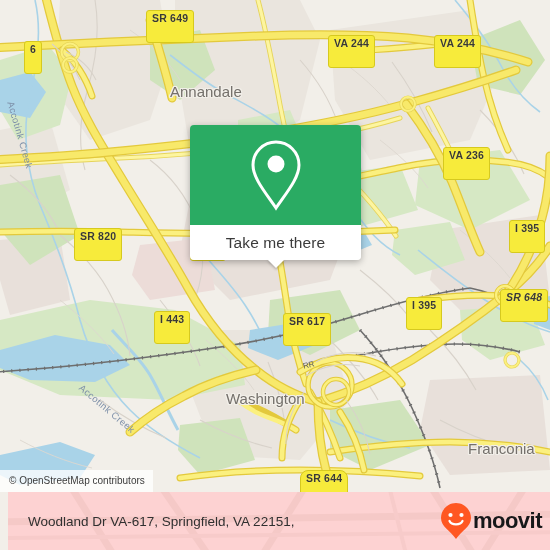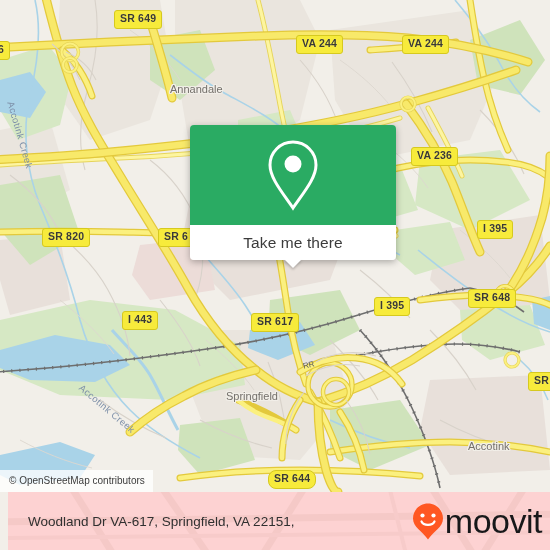--- a/index.html
+++ b/index.html
@@ -30,32 +30,33 @@
   
   .shield {
     position: absolute;
     background: #f7eb3b;
     border: 1.6px solid #d6c91f;
     border-radius: 3px;
     color: #3a3a32;
     font-size: 10.5px;
     font-weight: bold;
     letter-spacing: .2px;
-    padding: 1px 5px 4px 5px;
+    padding: 1px 5px 18px 5px;
     white-space: nowrap;
     line-height: 12px;
     font-family: "Liberation Sans", sans-serif;
     text-shadow: 0 0 1px rgba(255,255,255,.4);
+    margin-left: 32px;
   }
 
   
   .place-label {
     position: absolute;
     color: #74706b;
-    font-size: 11px;
+    font-size: 15px;
     font-family: "Liberation Sans", sans-serif;
     white-space: nowrap;
     text-shadow:
        1.2px 0 #f2efe9, -1.2px 0 #f2efe9, 0 1.2px #f2efe9, 0 -1.2px #f2efe9,
        1px 1px #f2efe9, -1px -1px #f2efe9, 1px -1px #f2efe9, -1px 1px #f2efe9;
   }
   .water-label {
     position: absolute;
     color: #7d8fa8;
     font-size: 9.5px;
@@ -68,21 +69,21 @@
     color: #5a5a5a;
     font-size: 8px;
     font-family: "Liberation Sans", sans-serif;
     white-space: nowrap;
   }
 
   
   #callout {
     position: absolute;
     left: 190px; top: 125px;
-    width: 206px;
+    width: 171px;
     border-radius: 4px;
     box-shadow: 0 2px 7px rgba(0,0,0,.30);
     overflow: visible;
     z-index: 40;
   }
   #callout-top {
     background: #2aab63;
     height: 100px;
     border-radius: 4px 4px 0 0;
     display: flex;
@@ -159,22 +160,22 @@
   #footer-text div { white-space: nowrap; }
   #brand {
     position: absolute;
     right: 16px; top: 50%;
     transform: translateY(-50%);
     display: flex;
     align-items: center;
   }
   #brand-name {
     color: #17181a;
-    font-size: 34px;
-    font-weight: normal;
+    font-size: 22px;
+    font-weight: bold;
     letter-spacing: -0.5px;
     font-family: "Liberation Sans", sans-serif;
     margin-left: 1px;
   }
 </style>
 </head>
 <body>
 
 <div id="app">
 
@@ -399,40 +400,40 @@
         <circle cx="512" cy="360" r="7" fill="none" stroke="#fbf07f" stroke-width="1.9"></circle>
 
         <circle cx="408" cy="104" r="7" fill="none" stroke="#e6d45a" stroke-width="3.2"></circle>
         <circle cx="408" cy="104" r="7" fill="none" stroke="#fbf07f" stroke-width="1.9"></circle>
         <circle cx="505" cy="295" r="9" fill="none" stroke="#e3c93c" stroke-width="4"></circle>
         <circle cx="505" cy="295" r="9" fill="none" stroke="#fbf07f" stroke-width="2.4"></circle>
       </g>
     </svg>
 
     <div class="place-label" style="left:170px; top:83px;">Annandale</div>
-    <div class="place-label" style="left:226px; top:390px;">Springfield</div>
-    <div class="place-label" style="left:468px; top:440px;">Accotink</div>
+    <div class="place-label" style="left:226px; top:390px;">Washington</div>
+    <div class="place-label" style="left:468px; top:440px;">Franconia</div>
 
     <div class="water-label" style="left:16px; top:100px; transform:rotate(74deg); transform-origin:left top;">Accotink Creek</div>
     <div class="water-label" style="left:84px; top:382px; transform:rotate(40deg); transform-origin:left top;">Accotink Creek</div>
 
     <div class="rail-label" style="left:302px; top:362px; transform:rotate(-14deg); transform-origin:left top;">RR</div>
 
     <div class="shield" style="left:114px; top:10px;">SR 649</div>
     <div class="shield" style="left:296px; top:35px;">VA 244</div>
     <div class="shield" style="left:402px; top:35px;">VA 244</div>
     <div class="shield" style="left:411px; top:147px;">VA 236</div>
     <div class="shield" style="left:-8px; top:41px;">6</div>
     <div class="shield" style="left:42px; top:228px;">SR 820</div>
     <div class="shield" style="left:158px; top:228px;">SR 6</div>
     <div class="shield" style="left:251px; top:313px;">SR 617</div>
     <div class="shield" style="left:122px; top:311px;">I 443</div>
     <div class="shield" style="left:374px; top:297px;">I 395</div>
     <div class="shield" style="left:477px; top:220px;">I 395</div>
-    <div class="shield" style="left:468px; top:289px;">SR 648</div>
+    <div class="shield" style="left:468px; top:289px;font-style:italic;">SR 648</div>
     <div class="shield" style="left:528px; top:372px;">SR 6</div>
     <div class="shield" style="left:268px; top:470px;border-radius:8px;">SR 644</div>
 
     <div id="callout">
       <div id="callout-top">
         <svg width="58" height="74" viewBox="0 0 58 74">
           <path d="M29,4 C16.3,4 6,14.3 6,27 C6,40 18,54 29,70 C40,54 52,40 52,27 C52,14.3 41.7,4 29,4 Z" fill="none" stroke="#ffffff" stroke-width="3"></path>
           <circle cx="29" cy="26" r="8.5" fill="#ffffff"></circle>
         </svg>
       </div>

